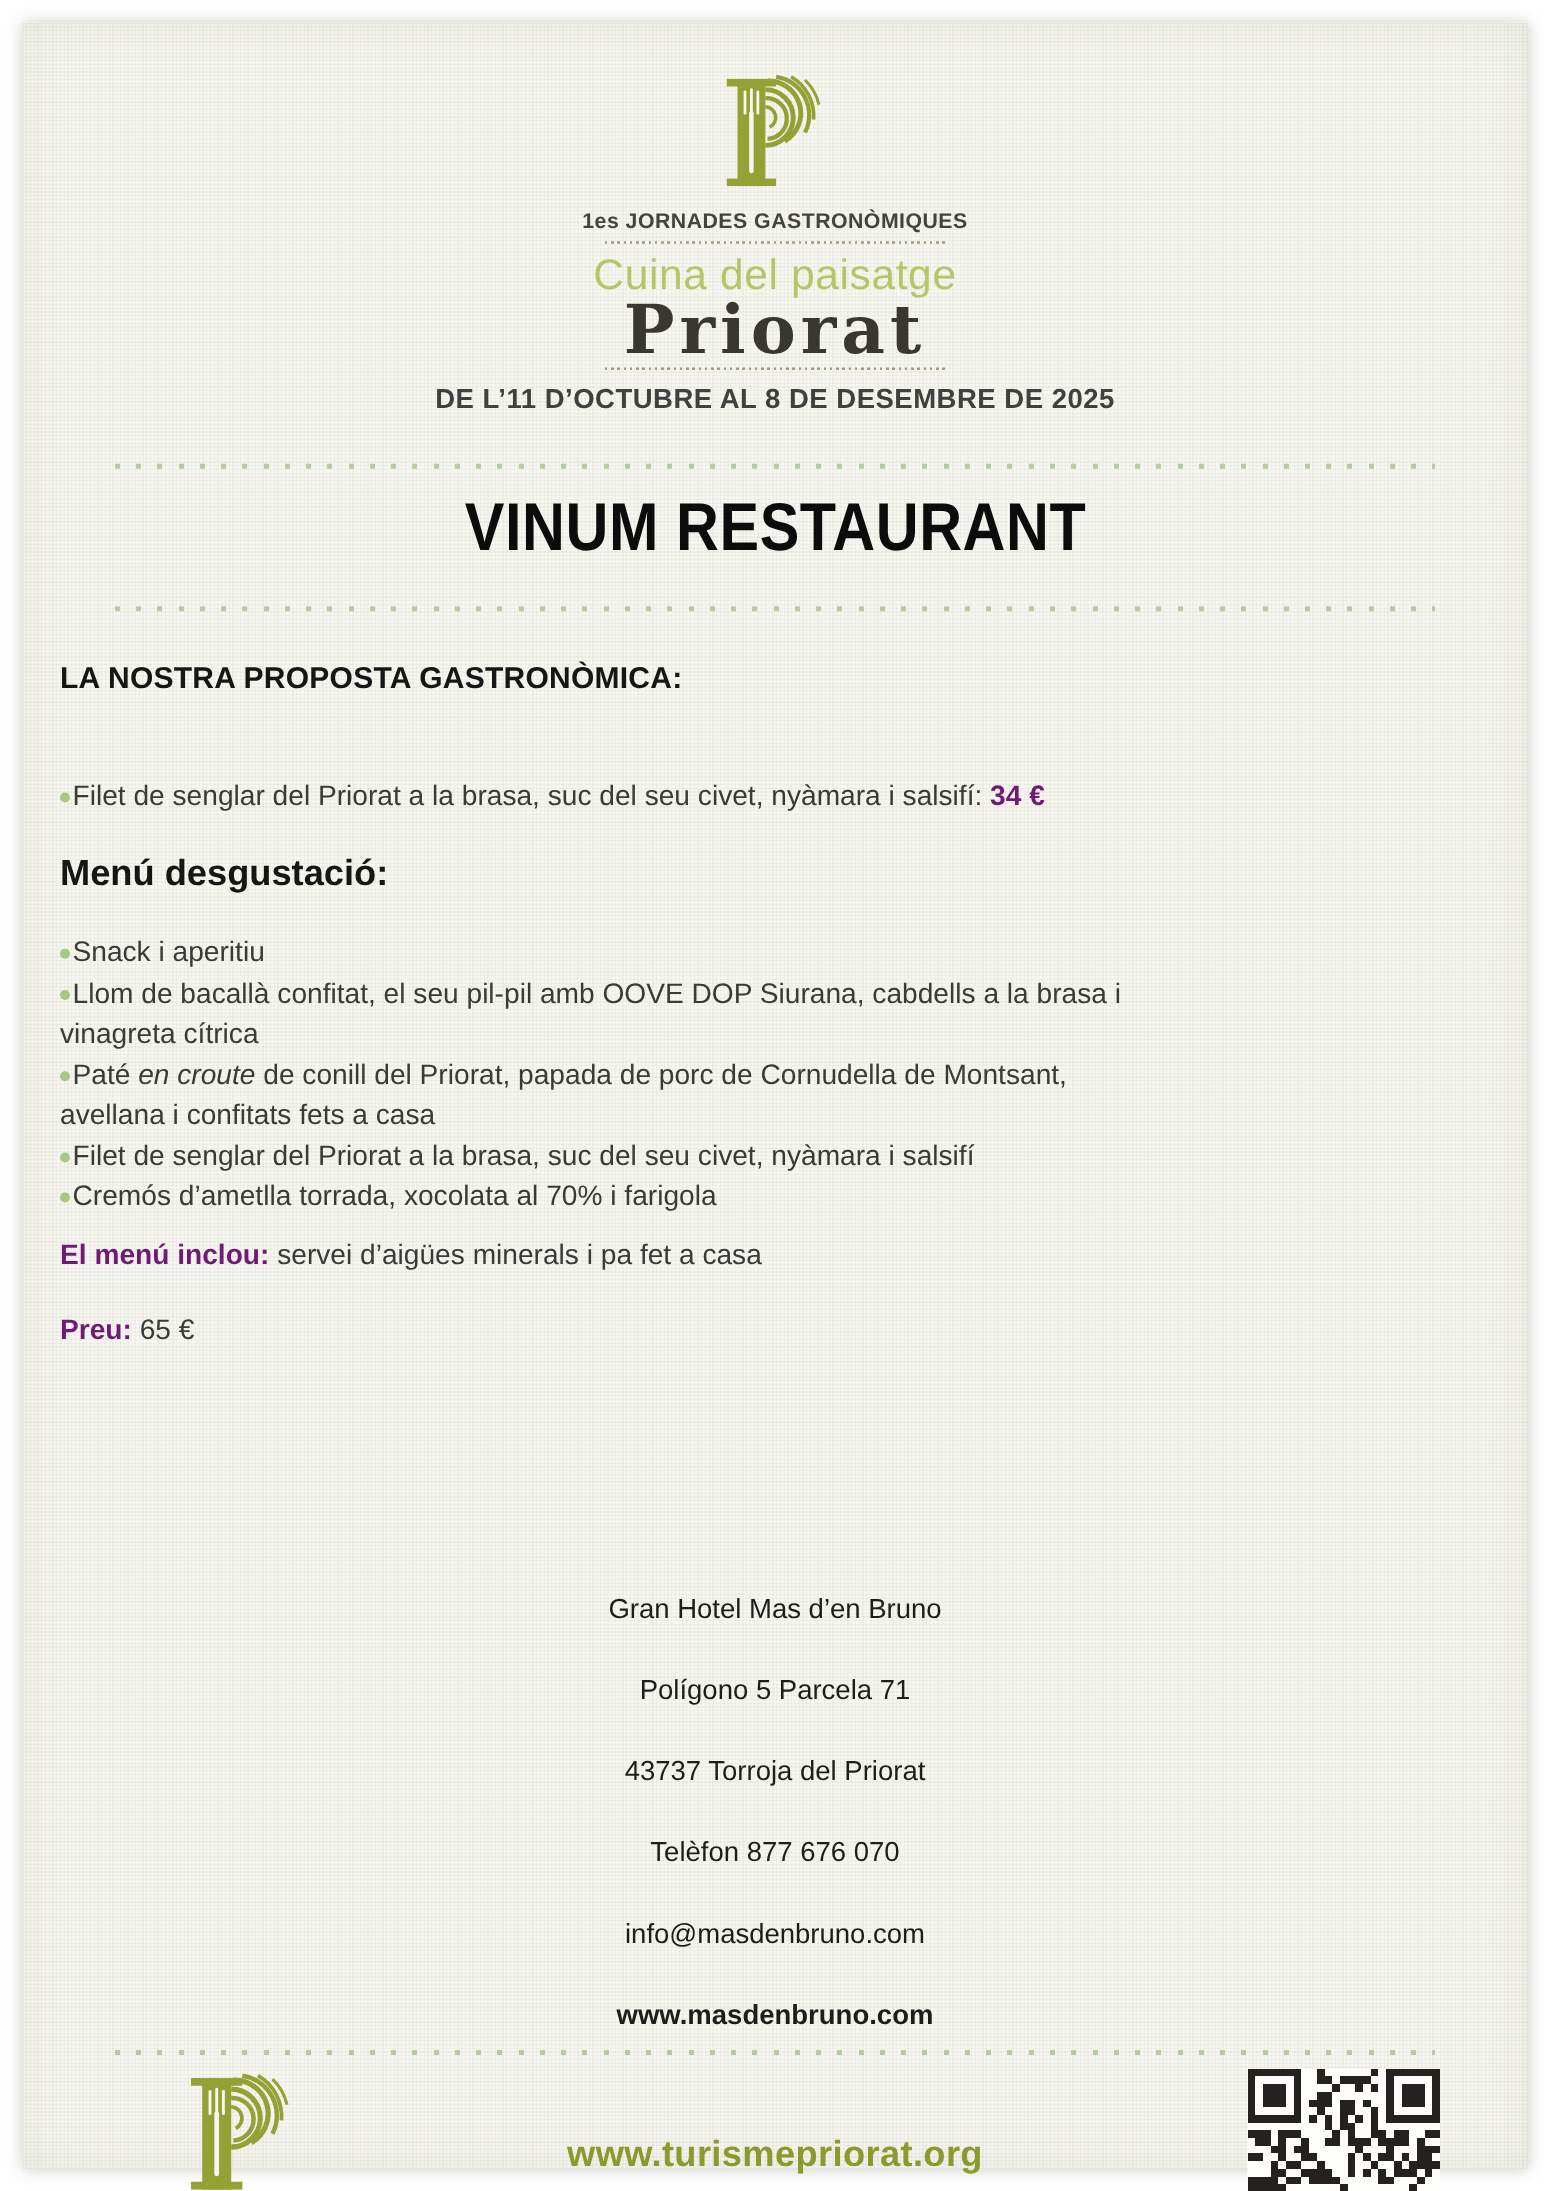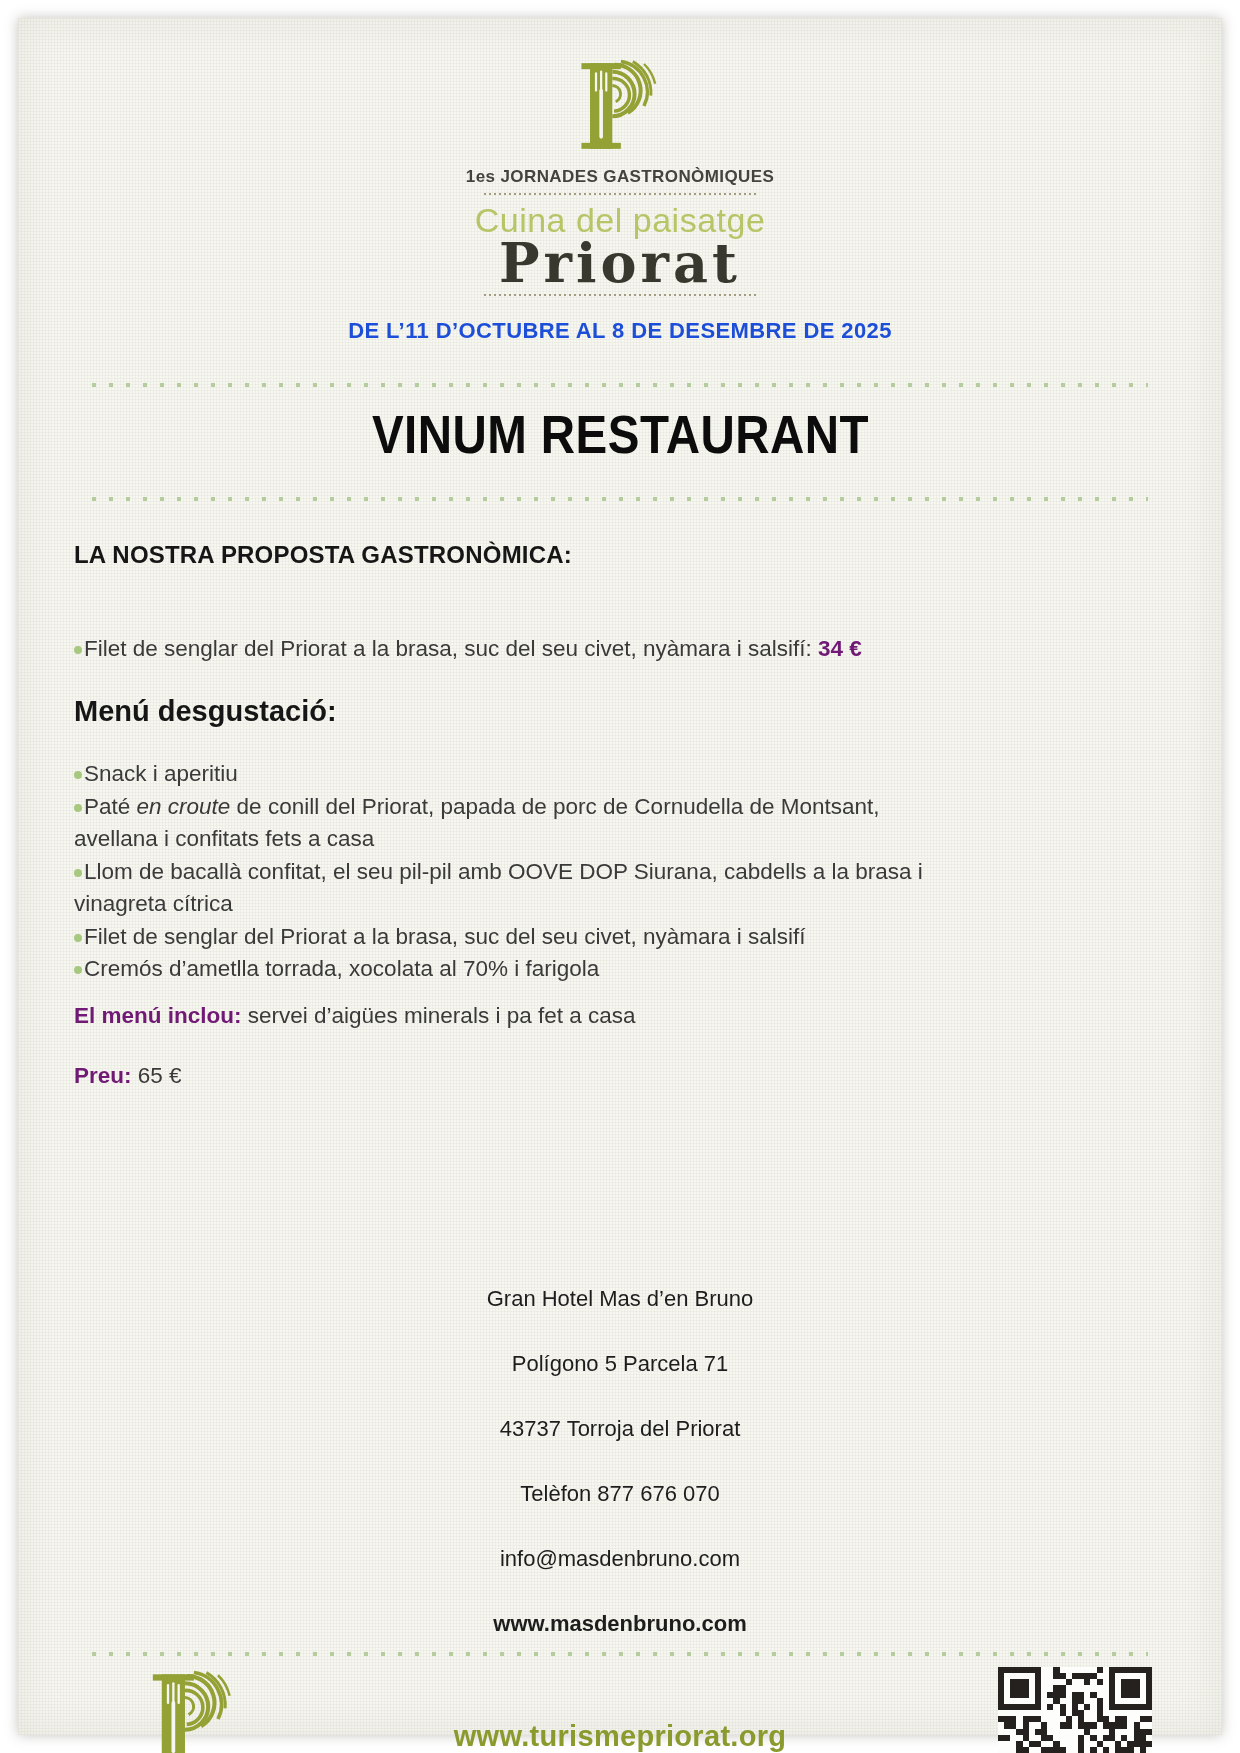--- a/index.html
+++ b/index.html
@@ -16,35 +16,35 @@
   .header{text-align:center;padding-top:58px;}
   .logo{width:150px;height:96px;display:block;margin:0 auto;}
   .event-name{margin-top:13px;font-size:17px;line-height:20px;font-weight:bold;
               color:#44433e;letter-spacing:.4px;}
   .fine-dots{width:272px;height:2px;margin:6px auto 0;
              background-image:repeating-linear-gradient(90deg,#a39c80 0 2px,transparent 2px 5px);}
   .fine-dots.second{margin-top:3px;}
   .tagline{margin-top:6px;font-size:34px;line-height:38px;color:#b6c566;letter-spacing:.5px;}
   .brand{margin-top:-4px;font-family:"DejaVu Serif","Liberation Serif",serif;font-weight:bold;
          font-size:54px;line-height:56px;letter-spacing:4px;color:#39382f;}
-  .dates{margin-top:22px;font-size:22px;line-height:26px;font-weight:bold;color:#1d4ed8;letter-spacing:.4px;}
+  .dates{margin-top:10px;font-size:22px;line-height:26px;font-weight:bold;color:#404040;letter-spacing:.4px;}
 
   
   .rule-green{height:4px;margin-left:92px;margin-right:92px;
               background-image:repeating-linear-gradient(90deg,#b4cc9e 0 4px,transparent 4px 17px);}
   .rule-1{margin-top:39px;}
   .rule-2{margin-top:17px;}
   .rule-3{margin-top:13px;}
 
   
   .title{margin-top:20px;text-align:center;font-size:54px;line-height:54px;font-weight:bold;color:#0c0c0c;}
   .title span{display:inline-block;transform:scaleX(.88);transform-origin:center;letter-spacing:.5px;}
 
   
-  .content{margin-left:74px;width:880px;font-size:22.5px;color:#3a3a3a;}
+  .content{margin-left:48px;width:880px;font-size:22.5px;color:#3a3a3a;}
   .proposal-heading{margin:40px 0 0;font-size:24px;line-height:28px;font-weight:bold;color:#161616;letter-spacing:.2px;}
   .feature{margin-top:63px;line-height:33px;}
   .tasting-heading{margin:32px 0 0;font-size:29px;line-height:29px;font-weight:bold;color:#161616;}
   .tasting-list{margin-top:32px;line-height:32.5px;}
   .dot{display:inline-block;width:8px;height:8px;border-radius:50%;background:#a6c87f;
        margin-right:2px;vertical-align:2px;}
   .includes{margin-top:14px;line-height:32px;}
   .preu{margin-top:28px;line-height:32px;}
   b.blk{color:#701a75;}
 
@@ -110,22 +110,22 @@
       <h2 class="proposal-heading">LA NOSTRA PROPOSTA GASTRONÒMICA:</h2>
 
       <div class="feature">
         <span class="dot"></span><span>Filet de senglar del Priorat a la brasa, suc del seu civet, nyàmara i salsifí: </span><b class="blk">34 €</b>
       </div>
 
       <h3 class="tasting-heading">Menú desgustació:</h3>
 
       <div class="tasting-list">
         <div><span class="dot"></span><span>Snack i aperitiu</span></div>
+        <div><span class="dot"></span><span>Llom de bacallà confitat, el seu pil-pil amb OOVE DOP Siurana, cabdells a la brasa i vinagreta cítrica</span></div>
         <div><span class="dot"></span><span>Paté </span><i>en croute</i><span> de conill del Priorat, papada de porc de Cornudella de Montsant, avellana i confitats fets a casa</span></div>
-        <div><span class="dot"></span><span>Llom de bacallà confitat, el seu pil-pil amb OOVE DOP Siurana, cabdells a la brasa i vinagreta cítrica</span></div>
         <div><span class="dot"></span><span>Filet de senglar del Priorat a la brasa, suc del seu civet, nyàmara i salsifí</span></div>
         <div><span class="dot"></span><span>Cremós d’ametlla torrada, xocolata al 70% i farigola</span></div>
       </div>
 
       <div class="includes">
         <b class="blk">El menú inclou:</b><span> servei d’aigües minerals i pa fet a casa</span>
       </div>
 
       <div class="preu">
         <b class="blk">Preu:</b><span> 65 €</span>

